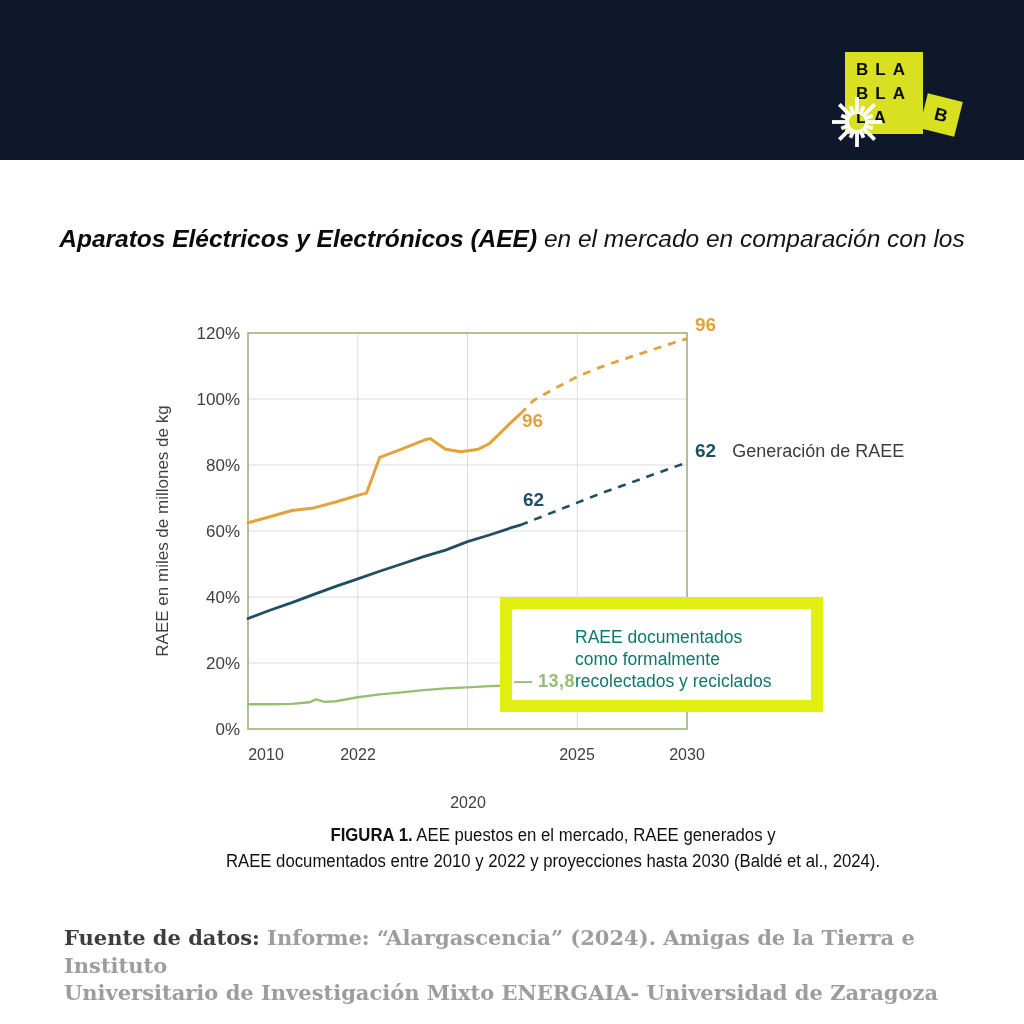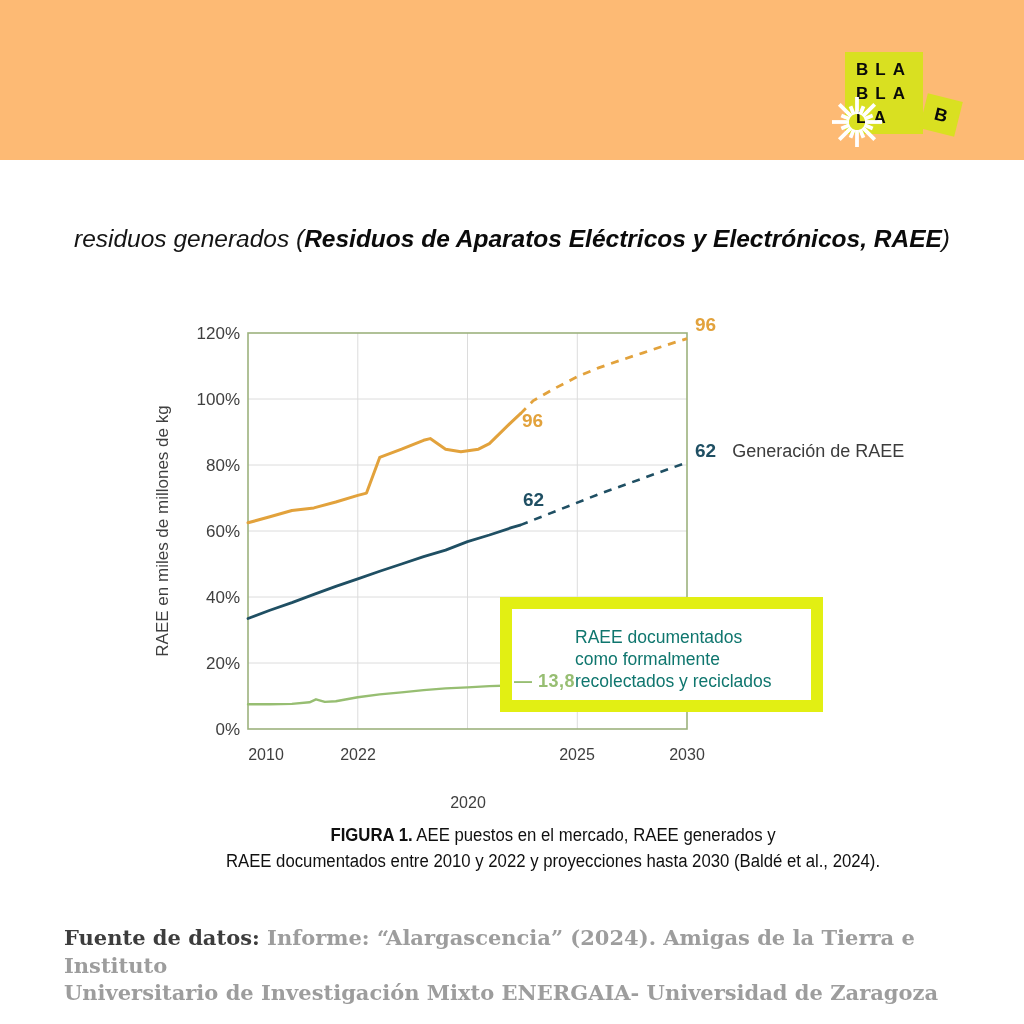--- a/index.html
+++ b/index.html
@@ -1,19 +1,19 @@
 <!DOCTYPE html>
 <html><head>
 <meta charset="utf-8">
 <style>
   html,body{margin:0;padding:0;background:#ffffff;}
   .stage{position:relative;width:1024px;height:1024px;overflow:hidden;background:#ffffff;
          font-family:"Liberation Sans","DejaVu Sans",sans-serif;}
   
-  .topbar{position:absolute;left:0;top:0;width:1024px;height:160px;background:#fdba74;}
+  .topbar{position:absolute;left:0;top:0;width:1024px;height:160px;background:#0f172a;}
   .logo-square{position:absolute;left:845px;top:52px;width:78px;height:82px;background:#d9e021;
                padding:6px 0 0 11px;box-sizing:border-box;}
   .logo-row{font-weight:bold;font-size:17px;line-height:24px;letter-spacing:7px;color:#0a0a0a;}
   .logo-tilted{position:absolute;left:923px;top:97px;width:36px;height:36px;background:#d9e021;
                transform:rotate(14deg);display:flex;align-items:center;justify-content:center;
                font-weight:bold;font-size:18px;color:#0a0a0a;}
   .starburst{position:absolute;left:829px;top:94px;}
   
   .title{position:absolute;left:0;top:222px;width:1024px;text-align:center;
          font-style:italic;font-size:24.5px;line-height:34px;color:#141414;}
@@ -72,21 +72,21 @@
           <line x1="24.9" y1="20.6" x2="21.5" y2="12.3"></line>
           <line x1="28.0" y1="20.0" x2="28.0" y2="3.0"></line>
           <line x1="31.1" y1="20.6" x2="34.5" y2="12.3"></line>
           <line x1="33.7" y1="22.3" x2="45.7" y2="10.3"></line>
           <line x1="35.4" y1="24.9" x2="43.7" y2="21.5"></line>
         </g>
     </svg>
   </div>
 
   <div class="title">
-    <div><span>residuos generados (</span><span class="b">Residuos de Aparatos Eléctricos y Electrónicos, RAEE</span><span>)</span></div>
+    <div><span class="b">Aparatos Eléctricos y Electrónicos (AEE)</span><span> en el mercado en comparación con los</span></div>
   </div>
 
   <svg id="plot-svg" viewBox="0 0 1024 1024">
       <line x1="248" x2="687" y1="663.0" y2="663.0" stroke="#dcdcdc" stroke-width="1"></line>
       <line x1="248" x2="687" y1="597.0" y2="597.0" stroke="#dcdcdc" stroke-width="1"></line>
       <line x1="248" x2="687" y1="531.0" y2="531.0" stroke="#dcdcdc" stroke-width="1"></line>
       <line x1="248" x2="687" y1="465.0" y2="465.0" stroke="#dcdcdc" stroke-width="1"></line>
       <line x1="248" x2="687" y1="399.0" y2="399.0" stroke="#dcdcdc" stroke-width="1"></line>
       <line x1="357.8" x2="357.8" y1="333" y2="729" stroke="#dcdcdc" stroke-width="1"></line>
       <line x1="467.5" x2="467.5" y1="333" y2="729" stroke="#dcdcdc" stroke-width="1"></line>

